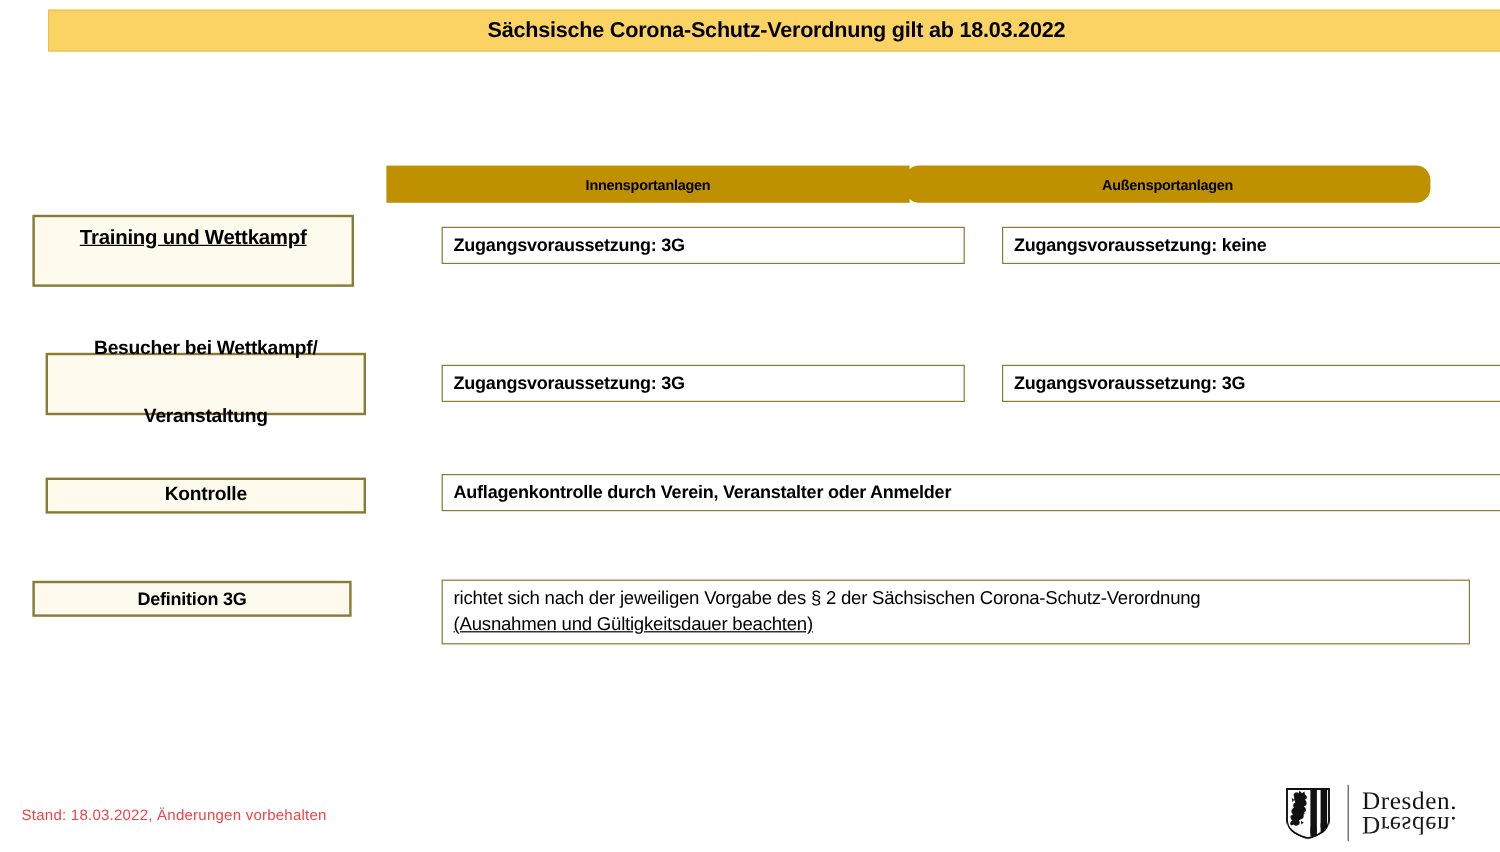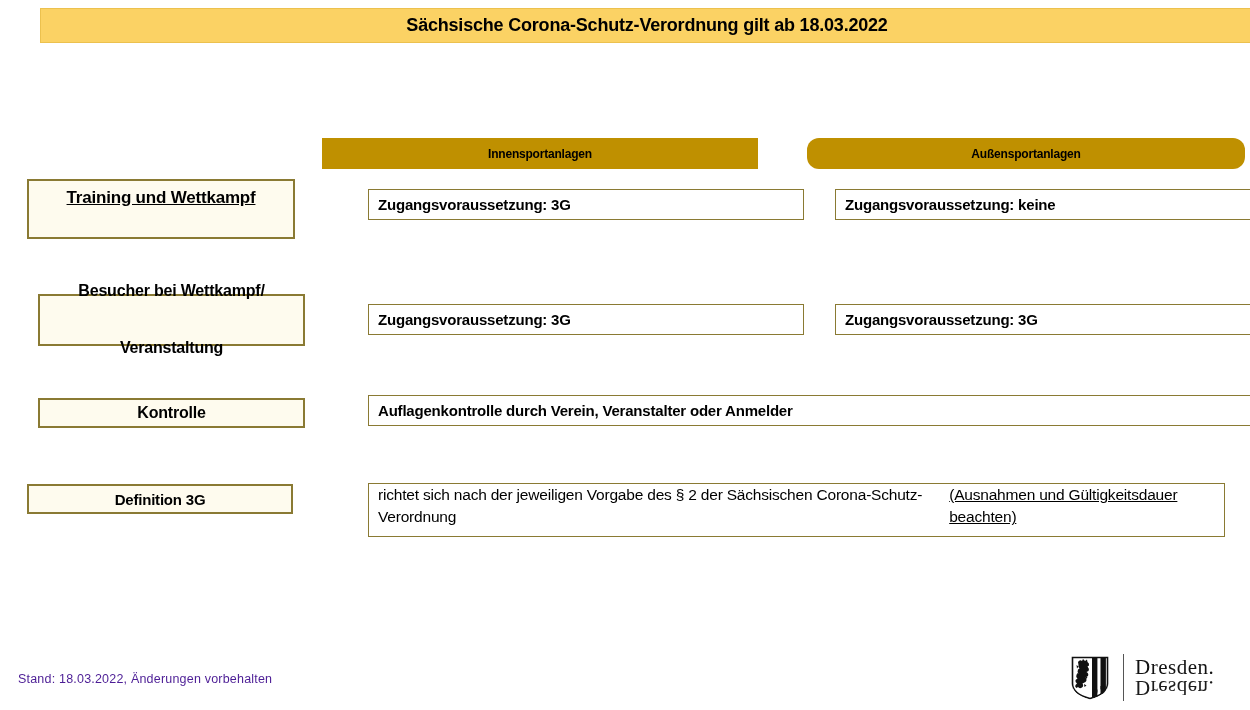--- a/index.html
+++ b/index.html
@@ -14,21 +14,21 @@
     display:flex;align-items:center;justify-content:center;
   }
   .title-bar span{font-size:18px;font-weight:bold;letter-spacing:-0.2px;}
   .col-header{
     position:absolute;top:138px;height:31px;
     background:var(--c-header_bg,#BF9000);
     display:flex;align-items:center;justify-content:center;
     font-size:12px;font-weight:bold;letter-spacing:-0.2px;
   }
   .col-header.c1{left:322px;width:436px;}
-  .col-header.c2{left:807px;width:438px;border-radius:12px;}
+  .col-header.c2{left:754px;width:438px;border-radius:12px;}
   .label-box{
     position:absolute;background:var(--c-label_box_bg,#FEFBEE);
     border:2px solid var(--c-box_border,#8A7A33);box-sizing:border-box;
     display:flex;flex-direction:column;align-items:center;justify-content:center;
     text-align:center;font-weight:bold;letter-spacing:-0.2px;
   }
   .label-box.r1{left:27px;top:179px;width:268px;height:60px;justify-content:flex-start;padding-top:7px;font-size:17px;}
   .label-box.r1 span{text-decoration:underline;}
   .label-box.r2{left:38px;top:294px;width:267px;height:52px;font-size:16px;line-height:1.3;gap:36px;}
   .label-box.r3{left:38px;top:398px;width:267px;height:30px;font-size:16px;}
@@ -39,26 +39,26 @@
     display:flex;align-items:center;padding-left:9px;
     font-size:15px;font-weight:bold;letter-spacing:-0.2px;margin-left:46px;
   }
   .cell.r1c1{left:322px;top:189px;width:436px;height:31px;}
   .cell.r1c2{left:789px;top:189px;width:435px;height:31px;}
   .cell.r2c1{left:322px;top:304px;width:436px;height:31px;}
   .cell.r2c2{left:789px;top:304px;width:435px;height:31px;}
   .cell.r3{left:322px;top:395px;width:905px;height:31px;}
   .cell.r4{
     left:322px;top:483px;width:857px;height:54px;
-    font-weight:normal;flex-direction:row;align-items:flex-start;justify-content:center;
+    font-weight:normal;flex-direction:column;align-items:flex-start;justify-content:center;
     line-height:1.45;font-size:15.5px;
   }
   .cell.r4 .uline{text-decoration:underline;}
   .footer-note{
-    position:absolute;left:18px;top:672px;font-size:12.5px;color:#4c1d95;letter-spacing:0.2px;
+    position:absolute;left:18px;top:672px;font-size:12.5px;color:#ef4444;letter-spacing:0.2px;
   }
   .logo{
     position:absolute;left:1071px;top:654px;display:flex;align-items:center;
   }
   .logo-shield{width:38px;height:44px;}
   .logo-divider{width:1px;height:47px;background:#555;margin-left:14px;margin-right:11px;}
   .logo-text{display:flex;flex-direction:column;line-height:1;}
   .logo-text .wm{
     font-family:"Liberation Serif",serif;font-size:21px;color:#121212;letter-spacing:0.5px;
   }

